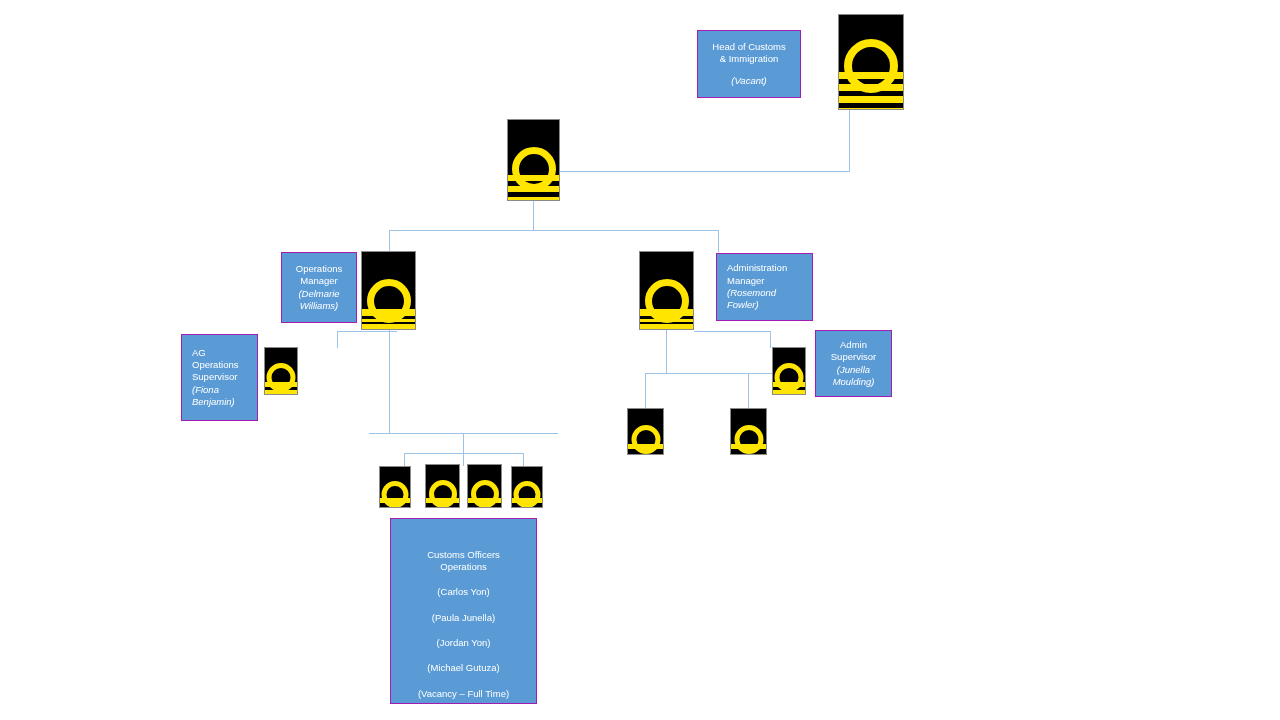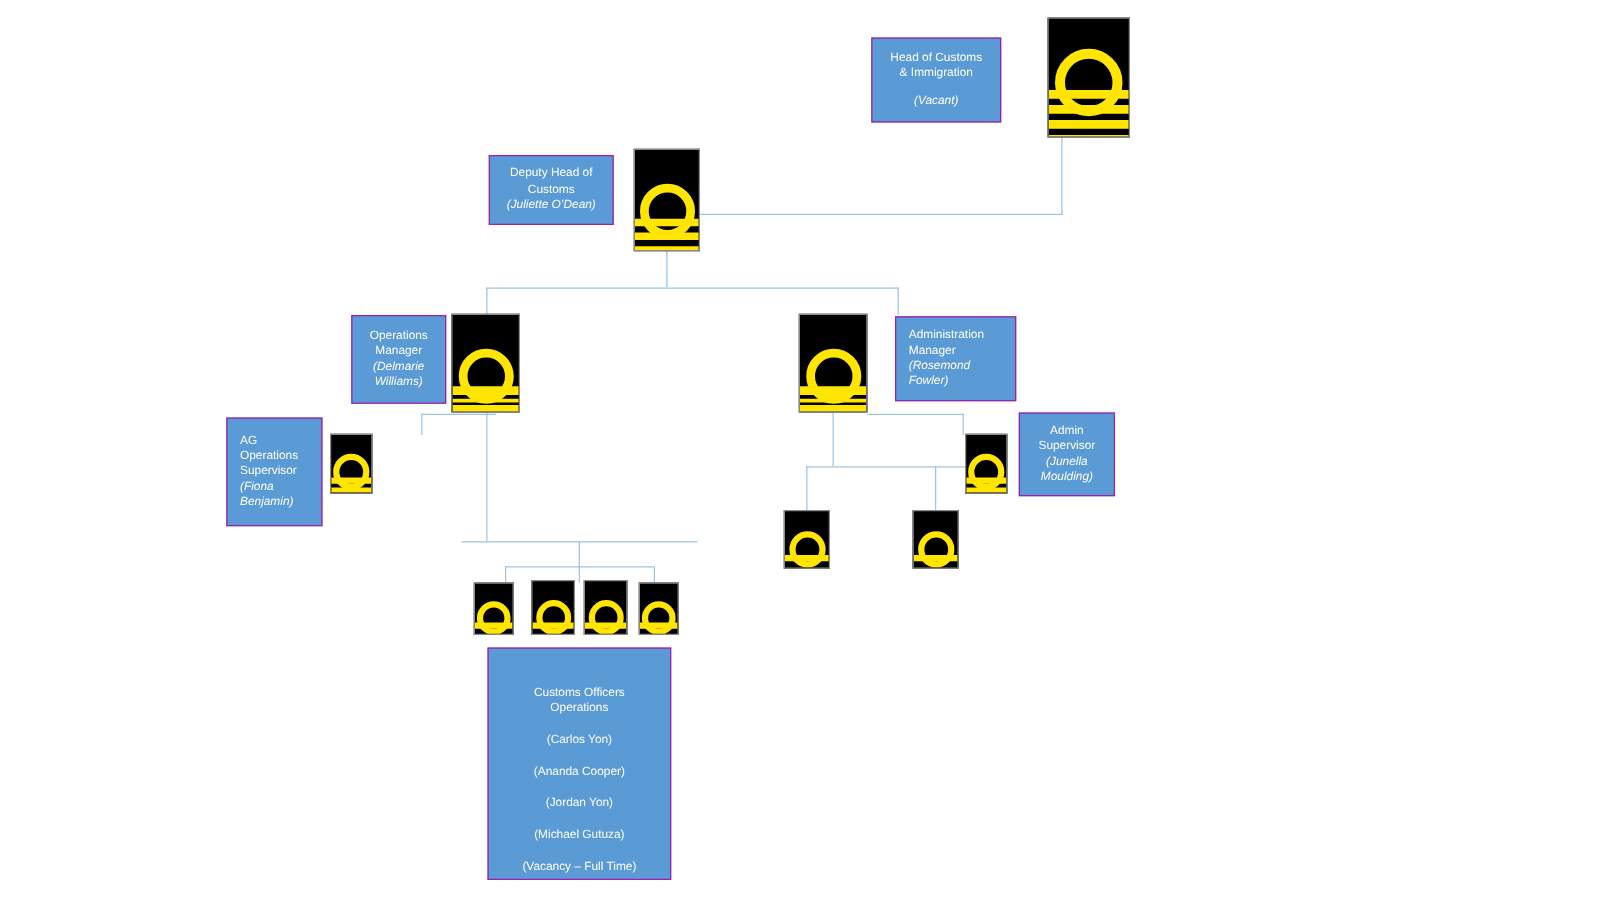--- a/index.html
+++ b/index.html
@@ -107,25 +107,20 @@
     <div class="nm" style="margin-top:9px;">(Vacant)</div>
   </div>
   <div class="rank" style="left:838px; top:14px; width:66px; height:96px;">
     <div class="loop" style="top:24px; width:38px; height:38px; border-width:8px;"></div>
     <div class="stripe" style="top:57px; height:7px;"></div>
     <div class="stripe" style="top:69px; height:7px;"></div>
     <div class="stripe" style="top:81px; height:7px;"></div>
     <div class="stripe" style="top:93px; height:7px;"></div>
   </div>
 
-  <div class="box" style="left:391px; top:124px; width:100px; height:56px; font-size:9.5px;">
-    <div class="title">Deputy Head of
-Customs</div>
-    <div class="nm">(Juliette O’Dean)</div>
-  </div>
   <div class="rank" style="left:507px; top:119px; width:53px; height:82px;">
     <div class="loop" style="top:27px; width:30px; height:30px; border-width:7px;"></div>
     <div class="stripe" style="top:55px; height:6px;"></div>
     <div class="stripe" style="top:66px; height:6px;"></div>
     <div class="stripe" style="top:77px; height:6px;"></div>
   </div>
 
   <div class="box" style="left:281px; top:252px; width:76px; height:71px; font-size:9.5px;">
     <div class="title">Operations
 Manager</div>
@@ -190,21 +185,21 @@
     <div class="stripe" style="top:33px; height:5px;"></div>
   </div>
   <div class="rank" style="left:511px; top:466px; width:32px; height:42px;">
     <div class="loop" style="top:14px; width:17px; height:17px; border-width:5px;"></div>
     <div class="stripe" style="top:31px; height:5px;"></div>
   </div>
   <div class="box" style="left:390px; top:518px; width:147px; height:186px; font-size:9.5px; justify-content:flex-end; padding-top:11px;">
     <div class="title">Customs Officers
 Operations</div>
     <div style="margin-top:13px;">(Carlos Yon)</div>
-    <div style="margin-top:13px;">(Ananda Cooper)</div>
+    <div style="margin-top:13px;">(Paula Junella)</div>
     <div style="margin-top:13px;">(Jordan Yon)</div>
     <div style="margin-top:13px;">(Michael Gutuza)</div>
     <div style="margin-top:13px;">(Vacancy – Full Time)</div>
   </div>
 
   <div class="rank" style="left:627px; top:408px; width:37px; height:47px;">
     <div class="loop" style="top:16px; width:19px; height:19px; border-width:5px;"></div>
     <div class="stripe" style="top:35px; height:5px;"></div>
   </div>
   <div class="rank" style="left:730px; top:408px; width:37px; height:47px;">

